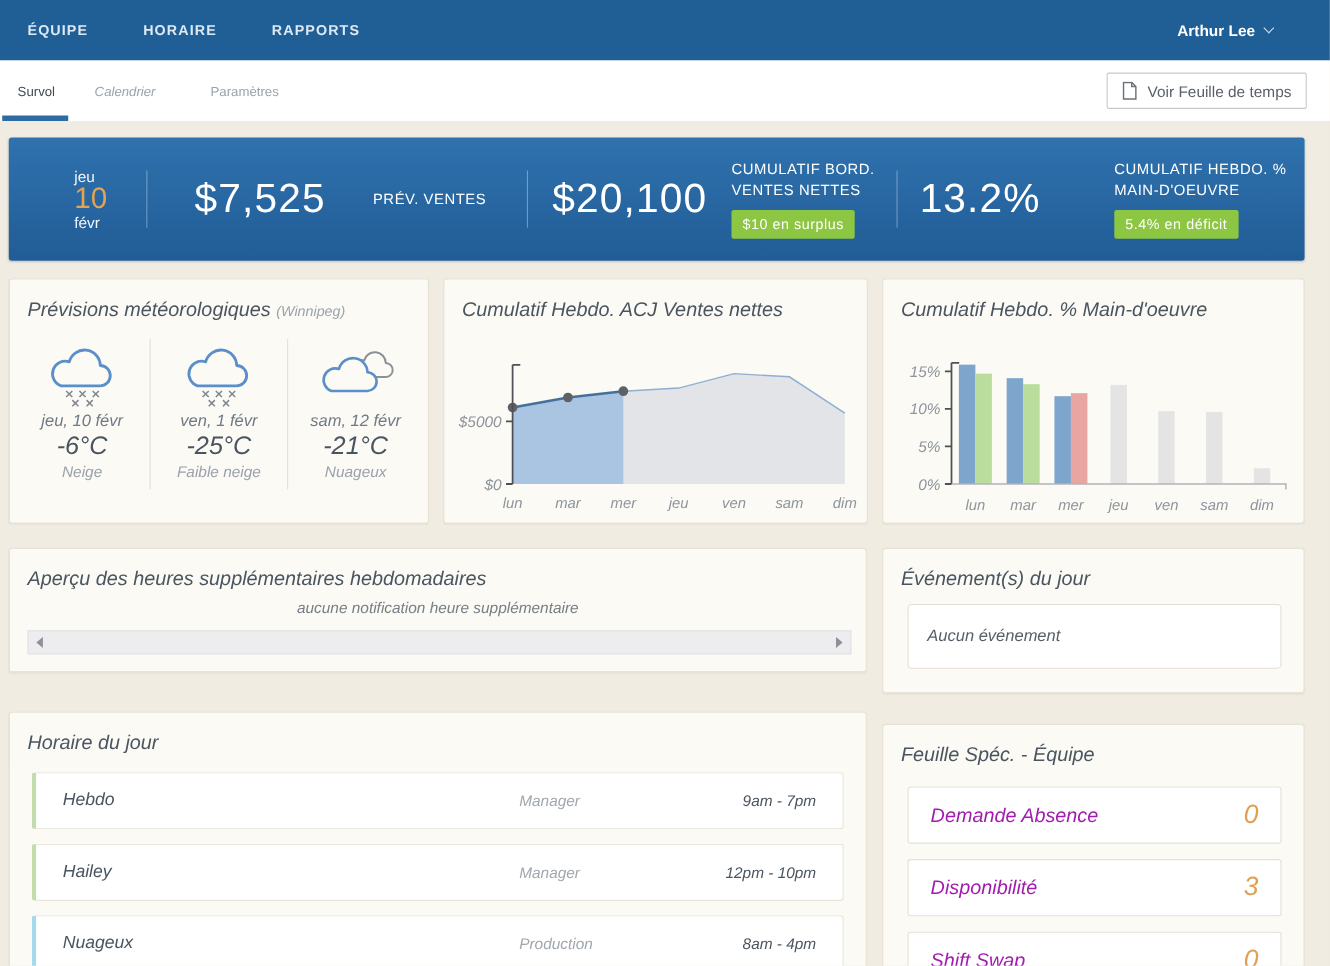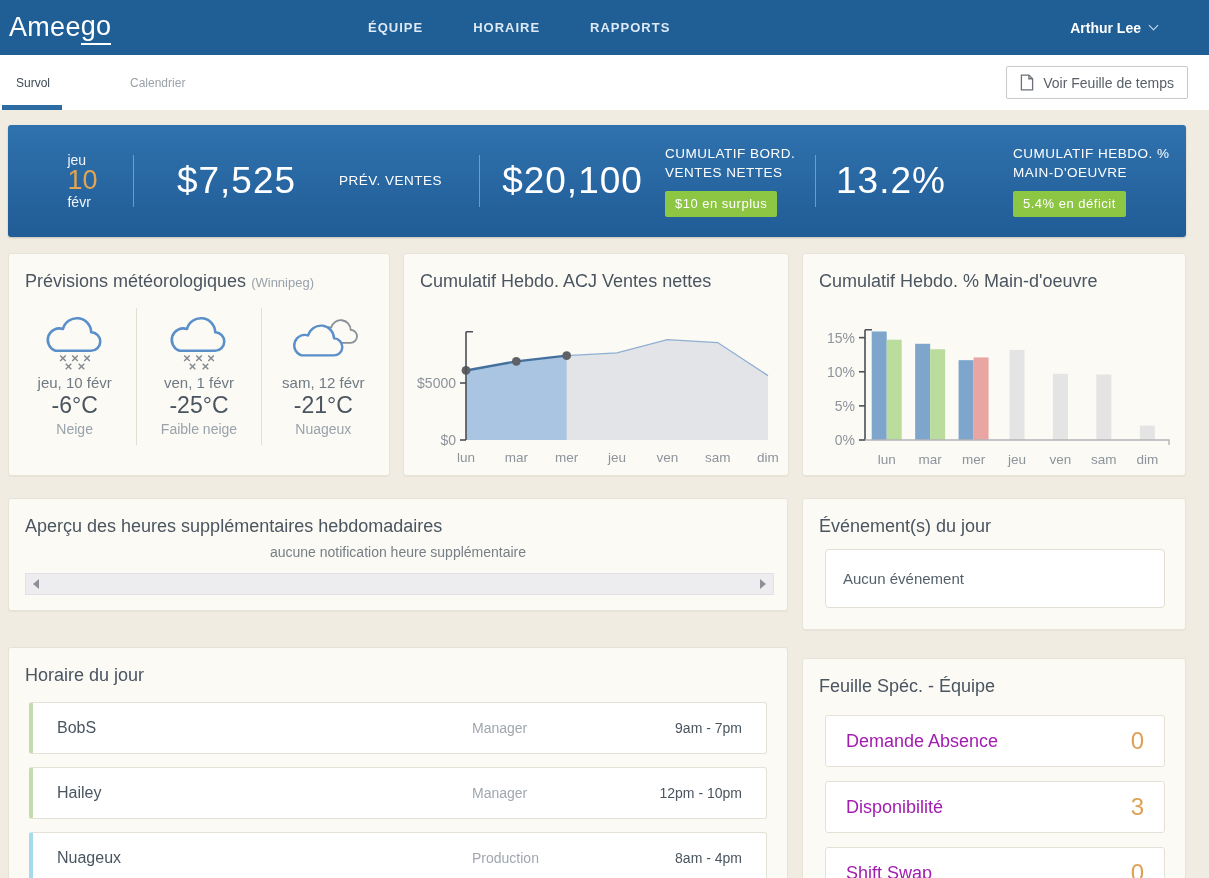--- a/index.html
+++ b/index.html
@@ -13,21 +13,21 @@
   .nav-tabs { display:flex; }
   .nav-tab { display:flex; align-items:center; padding:0 25px; font-size:13px; letter-spacing:1px; color:#dde9f4; cursor:pointer; font-weight:bold; }
   .nav-tab.active { background:#1a4c7c; color:#fff; }
   .nav-user { margin-left:auto; display:flex; align-items:center; gap:9px; padding-right:52px; font-size:14px; font-weight:bold; cursor:pointer; }
   .chev { width:7px; height:7px; border-right:1.6px solid #cfe0ee; border-bottom:1.6px solid #cfe0ee; transform:rotate(45deg); margin-top:-4px; }
 
   
   .subnav { height:55px; background:#fff; display:flex; align-items:center; }
   .sub-tab { position:relative; height:100%; display:flex; align-items:center; font-size:12px; color:#9aa2ab; cursor:pointer; }
   .sub-tab.t0 { margin-left:16px; }
-  .sub-tab.t1 { margin-left:80px; }
+  .sub-tab.t1 { margin-left:36px;font-style:italic; }
   .sub-tab.t2 { margin-left:50px; }
   .sub-tab.active { color:#3d4a57; }
   .sub-tab.active::after { content:""; position:absolute; left:-14px; right:-12px; bottom:0; height:5px; background:#2d6ca3; }
   .btn-timesheet { margin-left:auto; margin-right:21px; height:33px; border:1px solid #c9c9c9; background:#fff; border-radius:2px; display:flex; align-items:center; gap:9px; padding:0 13px; font-size:14px; color:#5a6068; cursor:pointer; }
 
   
   .content { padding:15px 23px 0 8px; }
 
   
   .banner { height:112px; border-radius:3px; background:linear-gradient(180deg,#2f72ae,#215c96); display:flex; align-items:center; color:#fff; box-shadow:0 1px 2px rgba(0,0,0,.18); }
@@ -36,21 +36,21 @@
   .b-dow,.b-mon { font-size:14px; color:#f2f6fa; }
   .b-day { font-size:27px; color:#e2a452; }
   .b-div { flex:0 0 1px; height:52px; background:rgba(200,220,240,.45); }
   .b-big { font-size:37px; font-weight:normal; letter-spacing:1px; text-align:center; }
   .bv1 { flex:0 0 205px; } .bv2 { flex:0 0 185px; } .bv3 { flex:0 0 150px; }
   .b-lab { font-size:13.5px; letter-spacing:.5px; line-height:1.4; }
   .bl1 { flex:0 0 140px; } .bl2 { flex:0 0 150px; } .bl3 { flex:1; padding-left:47px; }
   .badge { display:inline-block; margin-top:8px; background:#8dc642; color:#fff; font-size:13px; padding:4px 10px; border-radius:2px; }
 
   
-  .card { background:#fbfaf5; border:1px solid #e7e3d7; border-radius:3px; box-shadow:0 1px 1px rgba(0,0,0,.04); }
+  .card { background:#fbfaf5; border:1px solid #e7e3d7; border-radius:3px; box-shadow:0 1px 1px rgba(0,0,0,.04);font-style:italic; }
   .card-title { font-size:18px; color:#4a5560; padding:17px 16px 6px; font-weight:normal; }
   .card-title .small { font-size:13px; color:#9aa2ab; }
 
   .cards-row { display:flex; gap:13px; margin-top:16px; }
   .card-weather { width:382px; height:223px; }
   .card-chart1 { width:386px; height:223px; }
   .card-chart2 { width:384px; height:223px; }
 
   .weather-grid { display:flex; padding:10px 4px 0; }
   .wcol { flex:1; text-align:center; border-right:1px solid #e3dfd3; padding:2px 0 8px; }
@@ -86,38 +86,35 @@
   .card-requests { width:100%; padding-bottom:18px; }
   .req-rows { padding:12px 20px 0 22px; }
   .req-row { background:#fff; border:1px solid #e5e1d6; border-radius:3px; height:52px; display:flex; align-items:center; justify-content:space-between; padding:0 20px; margin-bottom:14px; cursor:pointer; }
   .req-label { font-size:18px; color:#a21caf; }
   .req-count { font-size:24px; color:#dfa054; }
 </style>
 </head>
 <body>
 
 <div class="navbar">
-  <div class="logo">
-      <span>Amee</span>
-      <span class="lu">go</span>
-    </div>
   <div class="nav-tabs">
     <div class="nav-tab">ÉQUIPE</div>
     <div class="nav-tab">HORAIRE</div>
     <div class="nav-tab">RAPPORTS</div>
   </div>
   <div class="nav-user">
     <span>Arthur Lee</span>
     <span class="chev"></span>
   </div>
 </div>
 
 <div class="subnav">
   <div class="sub-tab t0 active">Survol</div>
   <div class="sub-tab t1">Calendrier</div>
+  <div class="sub-tab t2">Paramètres</div>
   <button class="btn-timesheet">
     <svg width="14" height="17" viewBox="0 0 15 18">
         <path d="M1.5 1h8l4 4v12h-12z" fill="none" stroke="#6b7177" stroke-width="1.4"></path>
         <path d="M9.5 1v4h4" fill="none" stroke="#6b7177" stroke-width="1.4"></path>
       </svg>
     <span>Voir Feuille de temps</span>
   </button>
 </div>
 
 <div class="content">
@@ -268,21 +265,21 @@
         <div class="scrollbar">
           <span class="tri-l"></span>
           <span class="tri-r"></span>
         </div>
       </div>
 
       <div class="card card-schedule">
         <div class="card-title">Horaire du jour</div>
         <div class="sched-rows">
           <div class="sched-row" style="border-left-color: rgb(195, 220, 174);">
-            <span class="s-name">BobS</span>
+            <span class="s-name">Hebdo</span>
             <span class="s-role">Manager</span>
             <span class="s-time">9am - 7pm</span>
           </div>
           <div class="sched-row" style="border-left-color: rgb(195, 220, 174);">
             <span class="s-name">Hailey</span>
             <span class="s-role">Manager</span>
             <span class="s-time">12pm - 10pm</span>
           </div>
           <div class="sched-row" style="border-left-color: rgb(165, 217, 236);">
             <span class="s-name">Nuageux</span>

